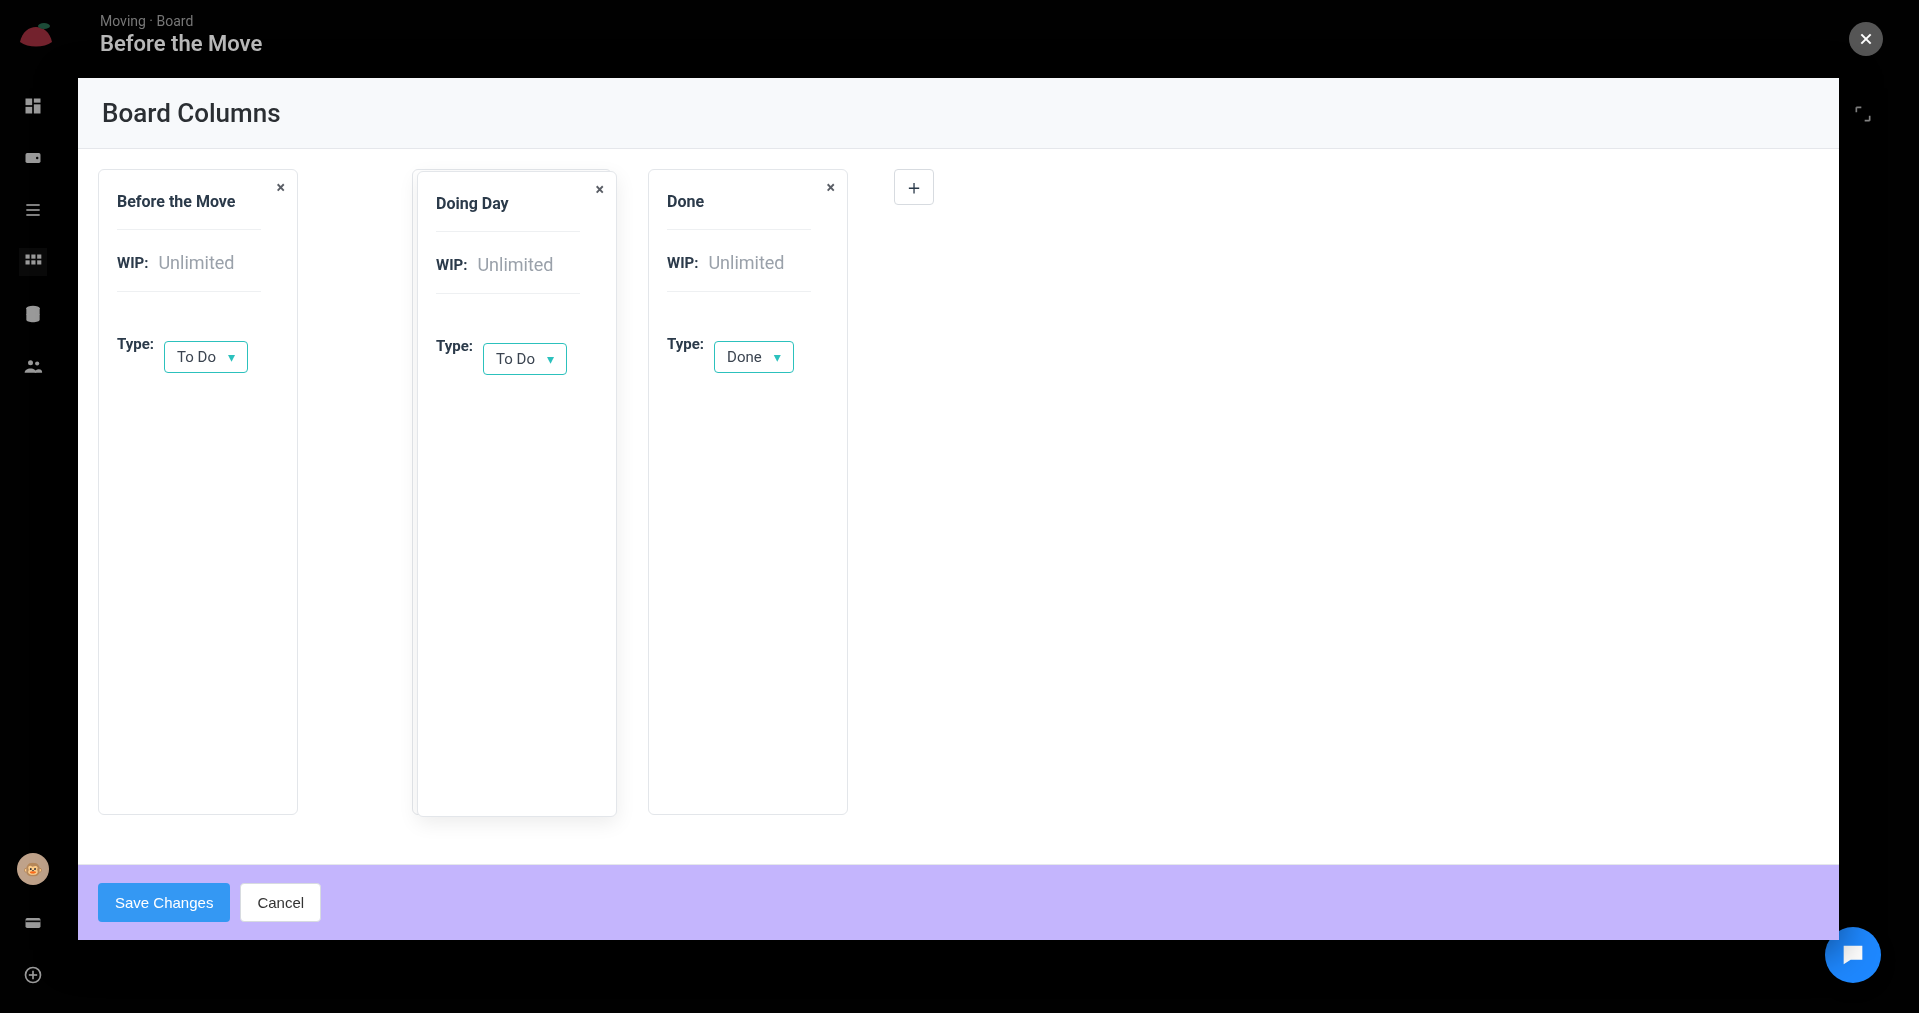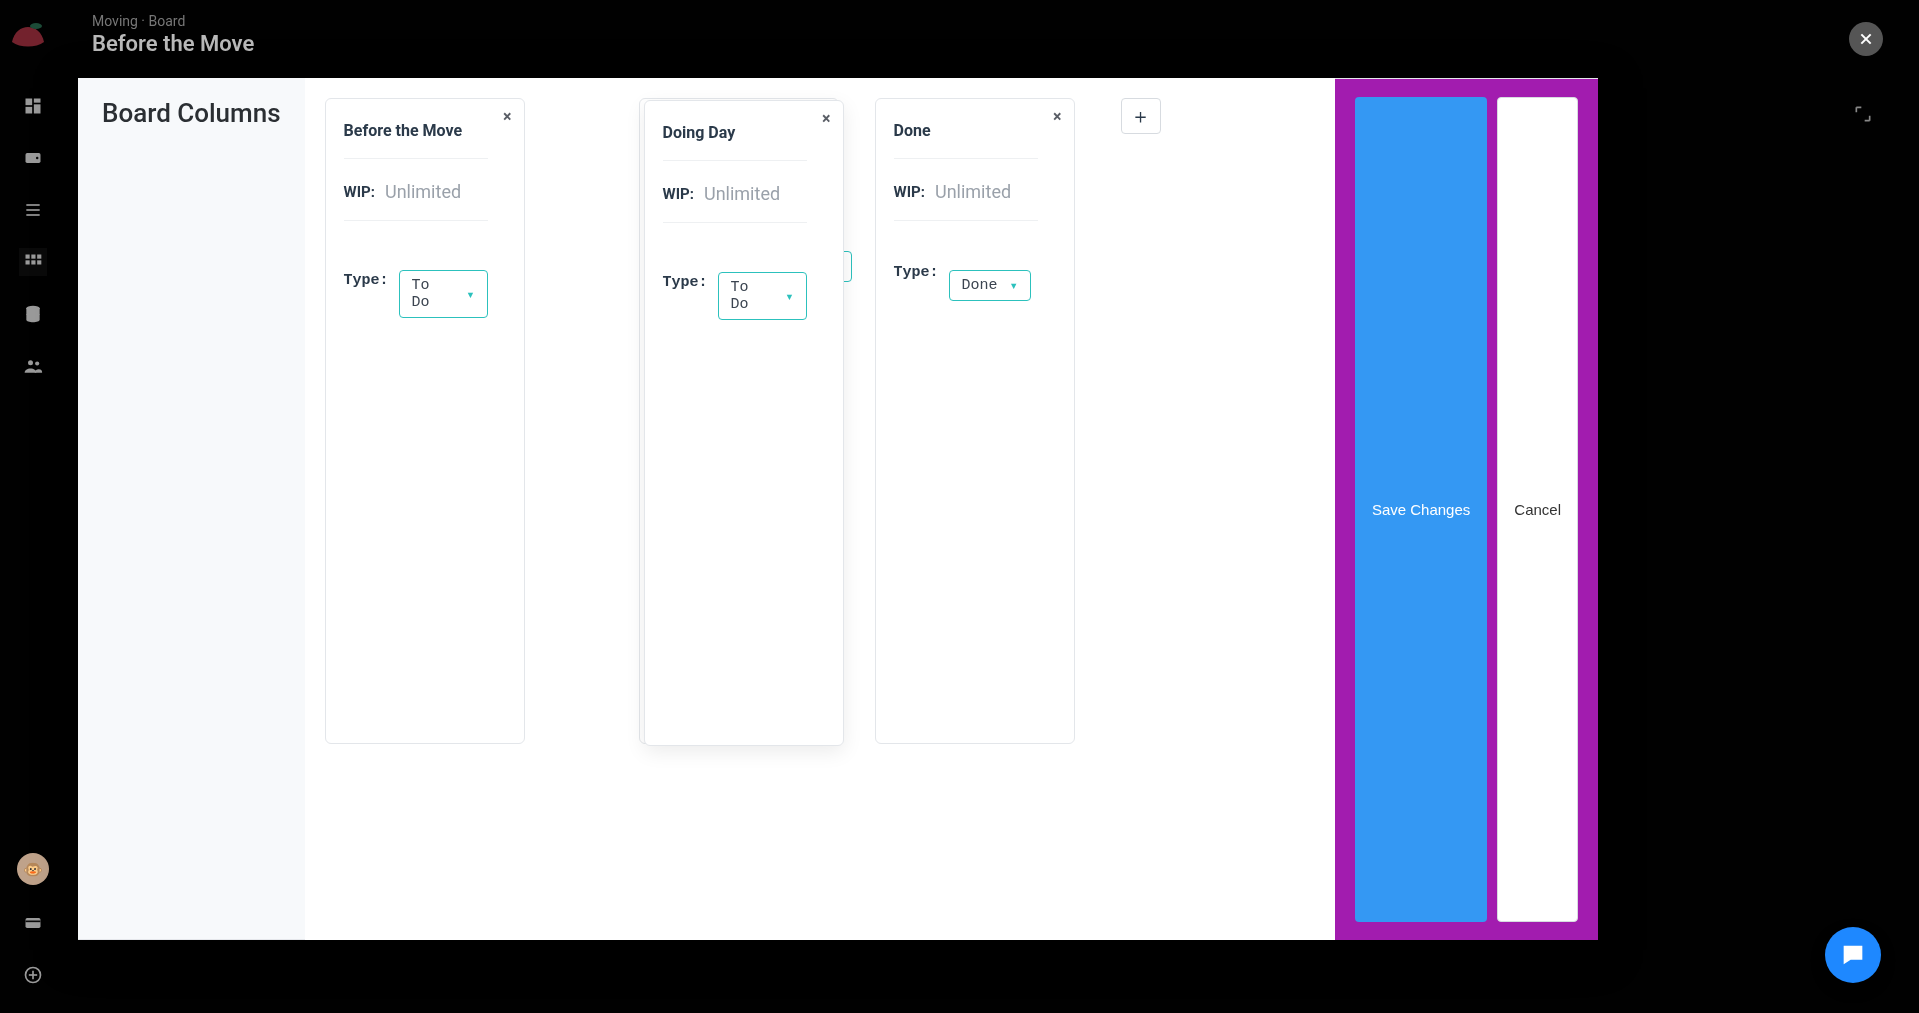--- a/index.html
+++ b/index.html
@@ -6,21 +6,21 @@
   html, body { width: 1919px; height: 1013px; overflow: hidden; font-family: -apple-system, BlinkMacSystemFont, "Segoe UI", Roboto, "Helvetica Neue", Arial, sans-serif; background: #0a0a0a; color: #333; }
 
   
   .backdrop {
     position: absolute; inset: 0; background: rgba(0,0,0,0.85);
   }
 
   
   .appbar {
     position: absolute; top: 0; left: 0; right: 0; height: 68px;
-    display: flex; align-items: center; padding-left: 6px;
+    display: flex; align-items: center; padding-left: 14px;
     color: #dadada;
   }
   .logo {
     width: 44px; height: 44px; position: relative;
   }
   .logo svg { width: 44px; height: 44px; opacity: 0.6; }
   .crumbs { margin-left: 42px; }
   .crumb-line { font-size: 14px; color: #777; }
   .crumb-title { font-size: 22px; font-weight: 600; color: #b9b9b9; margin-top: 2px; }
 
@@ -62,23 +62,23 @@
     position: absolute; bottom: 30px; right: 38px; width: 56px; height: 56px;
     border-radius: 50%; background: #1e88ff; color: #fff;
     display:flex; align-items:center; justify-content:center; font-size: 26px;
     box-shadow: 0 6px 14px rgba(0,0,0,0.4);
     cursor: pointer;
   }
 
   
   .modal {
     position: absolute;
-    left: 78px; top: 78px; width: 1520px; height: 862px;
+    left: 78px; top: 78px; width: 1761px; height: 862px;
     background: #fff; border-radius: 2px;
-    display:flex; flex-direction: row;
+    display:flex; flex-direction: column;
     box-shadow: 0 10px 40px rgba(0,0,0,0.5);
   }
   .modal-header {
     padding: 20px 24px; border-bottom: 1px solid #e5e7eb;
     background: #f7f9fb;
   }
   .modal-title { font-size: 26px; font-weight: 500; color: #2b2f33; }
 
   .modal-body {
     flex: 1; padding: 20px; display:flex; align-items:flex-start; gap: 12px;
@@ -95,39 +95,39 @@
     box-shadow: 0 6px 20px rgba(0,0,0,0.08);
     position: absolute;
     z-index: 5;
   }
   .col-close {
     position: absolute; top: 8px; right: 12px; color: #5a5e66; font-size: 16px; cursor:pointer;
     font-weight: 700;
   }
   .col-title { font-size: 16px; font-weight: 700; color: #2b3a4a; margin-top: 6px; padding-bottom: 18px; border-bottom: 1px solid #eef0f2; width: 89%;}
   .col-row { display:flex; align-items:center; gap: 10px; margin-top: 22px; padding-bottom: 18px; border-bottom: 1px solid #eef0f2; width: 89%;}
-  .col-row.last { border-bottom: none; font-family: Liberation Mono, monospace; }
+  .col-row.last { border-bottom: none; }
   .lbl { font-size: 15px; font-weight: 700; color: #2b3a4a; }
   .val { font-size: 18px; color: #9aa1aa; }
   .select {
     display:inline-flex; align-items:center; gap: 12px;
     border: 1px solid #2cc1bd; border-radius: 4px; padding: 6px 12px 6px 12px;
     color: #3b4450; font-size: 15px; cursor: pointer; background:#fff;margin-top:27px;
   }
   .select .chev { color: #2cc1bd; font-size: 14px; }
 
   .add-col {
     width: 40px; height: 36px; border:1px solid #d7dbe0; border-radius:4px;
     display:flex; align-items:center; justify-content:center; font-size: 20px; color:#2b3a4a;
     cursor:pointer; background:#fff;
   }
 
   .modal-footer {
     border-top: 1px solid #e5e7eb; padding: 18px 20px; display:flex; gap: 10px;
-    background: #a21caf;
+    background: #c4b5fd;
   }
   .btn { border-radius:4px; padding: 10px 16px; font-size: 15px; cursor:pointer; border:1px solid transparent; }
   .btn-primary { background:#3498f3; color:#fff; }
   .btn-secondary { background:#fff; color:#333; border-color:#d7dbe0; }
 
   
   .ic { width:20px; height:20px; }
 </style>
 </head>
 <body>

